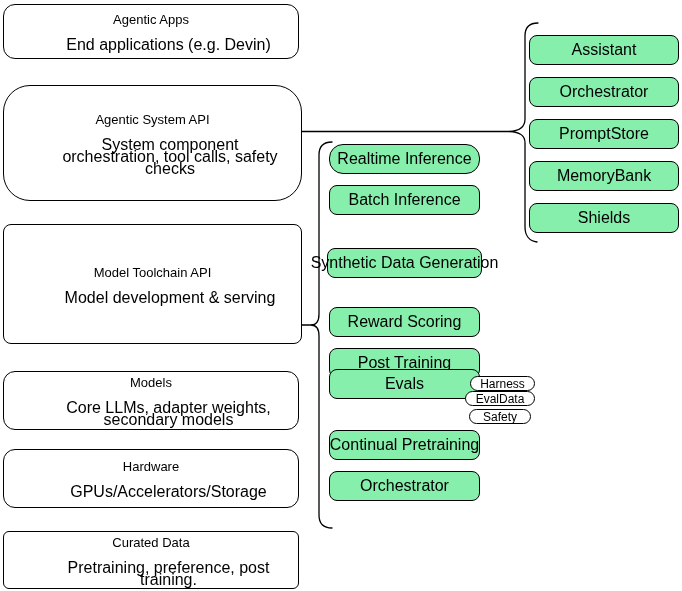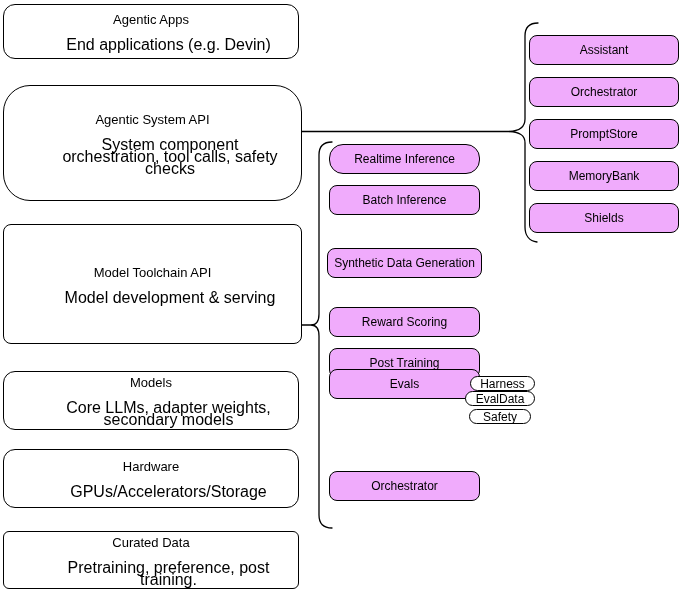--- a/index.html
+++ b/index.html
@@ -23,23 +23,23 @@
   .lb1 { top:4px;   width:296px; height:55px;  border-radius:12px; }
   .lb2 { top:85px;  width:299px; height:116px; border-radius:27px; }
   .lb3 { top:224px; width:299px; height:120px; border-radius:8px; }
   .lb4 { top:371px; width:296px; height:59px;  border-radius:12px; }
   .lb5 { top:449px; width:296px; height:59px;  border-radius:12px; }
   .lb6 { top:531px; width:296px; height:58px;  border-radius:6px; }
 
   
   .mbox,.rbox {
     position:absolute; box-sizing:border-box;
-    border:1.3px solid #000; background:#f0abfc; border-radius:8px; z-index:2;
+    border:1.3px solid #000; background:#86efac; border-radius:8px; z-index:2;
     display:flex; align-items:center; justify-content:center;
-    font-size:12px; white-space:nowrap;
+    font-size:16px; white-space:nowrap;
   }
   .mbox { left:329px; width:151px; height:30px; }
   .mb1 { top:144px;border-radius:14px; } .mb2 { top:185px; } .mb3 { top:226px; }
   .mb4 { top:248px; left:327px; width:155px; }
   .mb5 { top:307px; } .mb6 { top:348px; } .mb7 { top:369px; }
   .mb8 { top:430px; } .mb9 { top:471px; }
   .rbox { left:529px; width:150px; height:30px; }
   .rb1 { top:35px; } .rb2 { top:77px; } .rb3 { top:119px; }
   .rb4 { top:161px; } .rb5 { top:203px; }
 
@@ -90,20 +90,21 @@
     <div class="ltitle">Curated Data</div>
     <div class="lsub">Pretraining, preference, post training.</div>
   </div>
 
   <div class="mbox mb1">Realtime Inference</div>
   <div class="mbox mb2">Batch Inference</div>
   <div class="mbox mb4">Synthetic Data Generation</div>
   <div class="mbox mb5">Reward Scoring</div>
   <div class="mbox mb6">Post Training</div>
   <div class="mbox mb7">Evals</div>
+  <div class="mbox mb8">Continual Pretraining</div>
   <div class="mbox mb9">Orchestrator</div>
 
   <div class="pill pill1">Harness</div>
   <div class="pill pill2">EvalData</div>
   <div class="pill pill3">Safety</div>
 
   <div class="rbox rb1">Assistant</div>
   <div class="rbox rb2">Orchestrator</div>
   <div class="rbox rb3">PromptStore</div>
   <div class="rbox rb4">MemoryBank</div>

